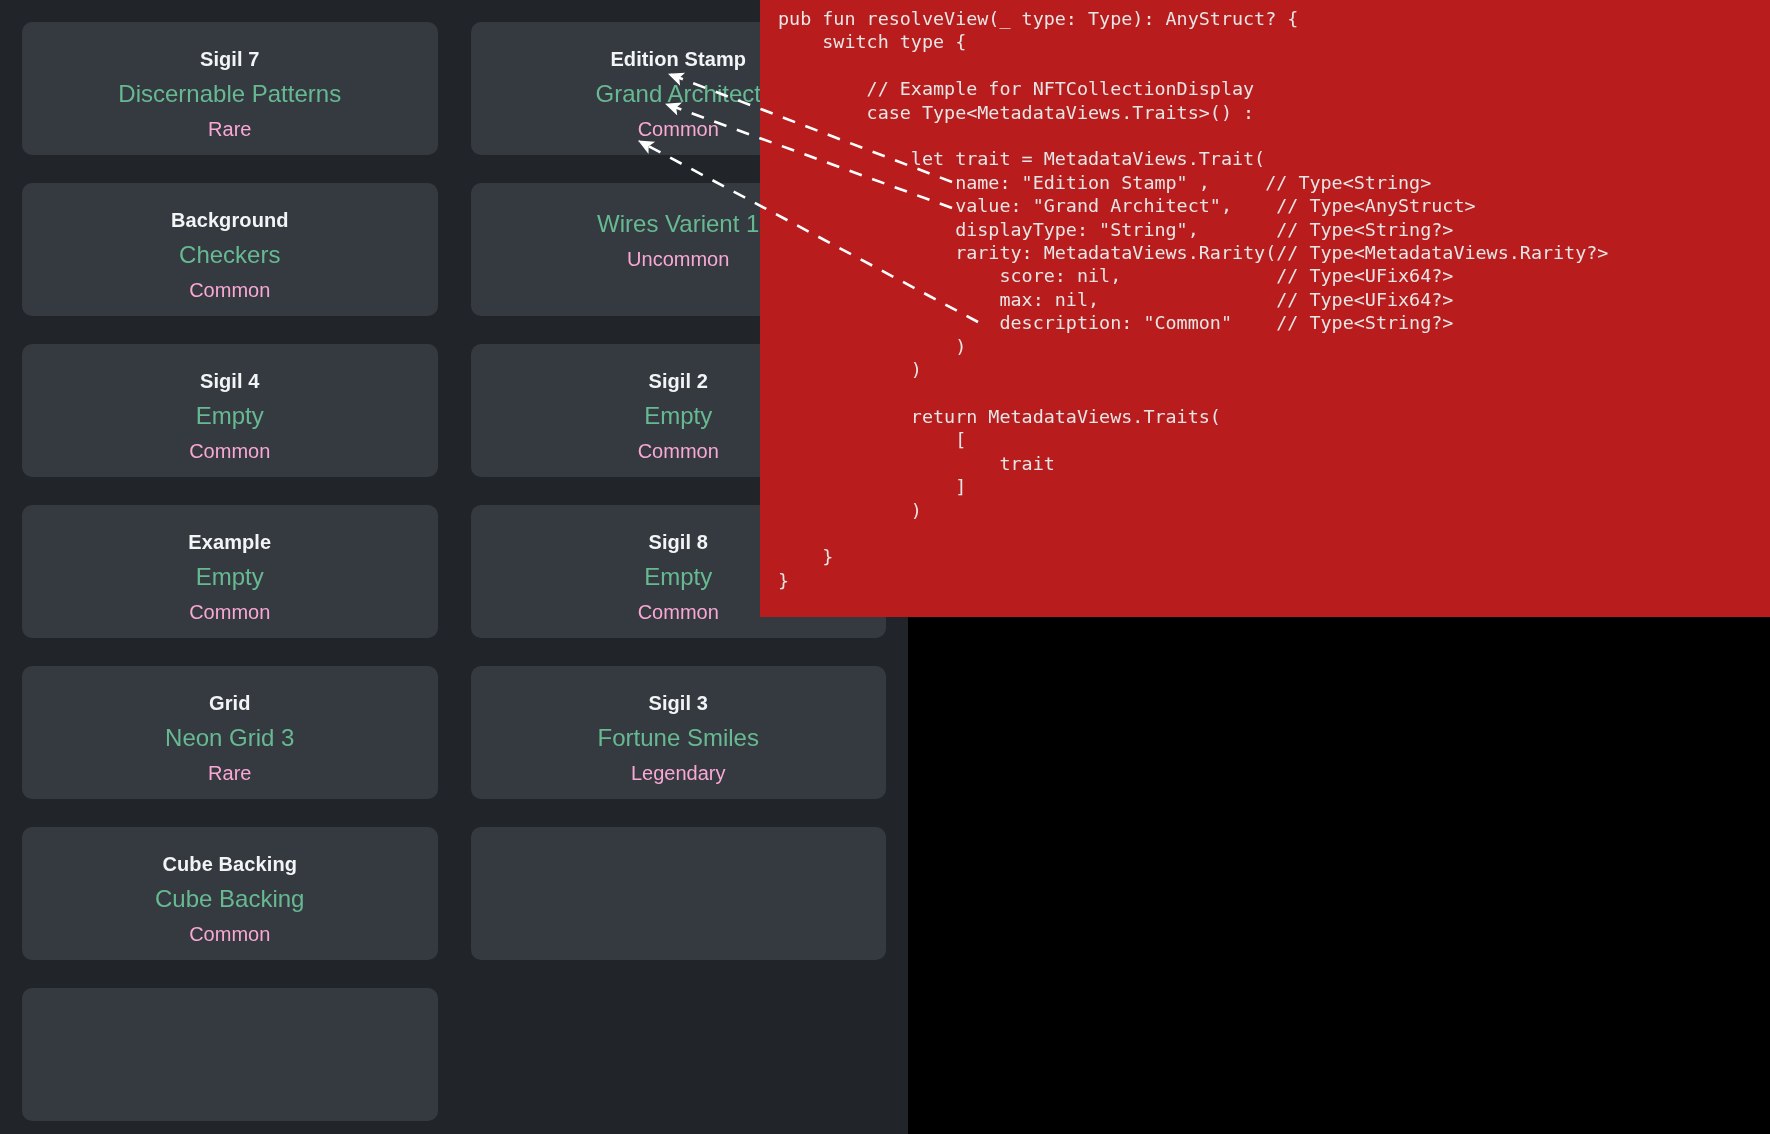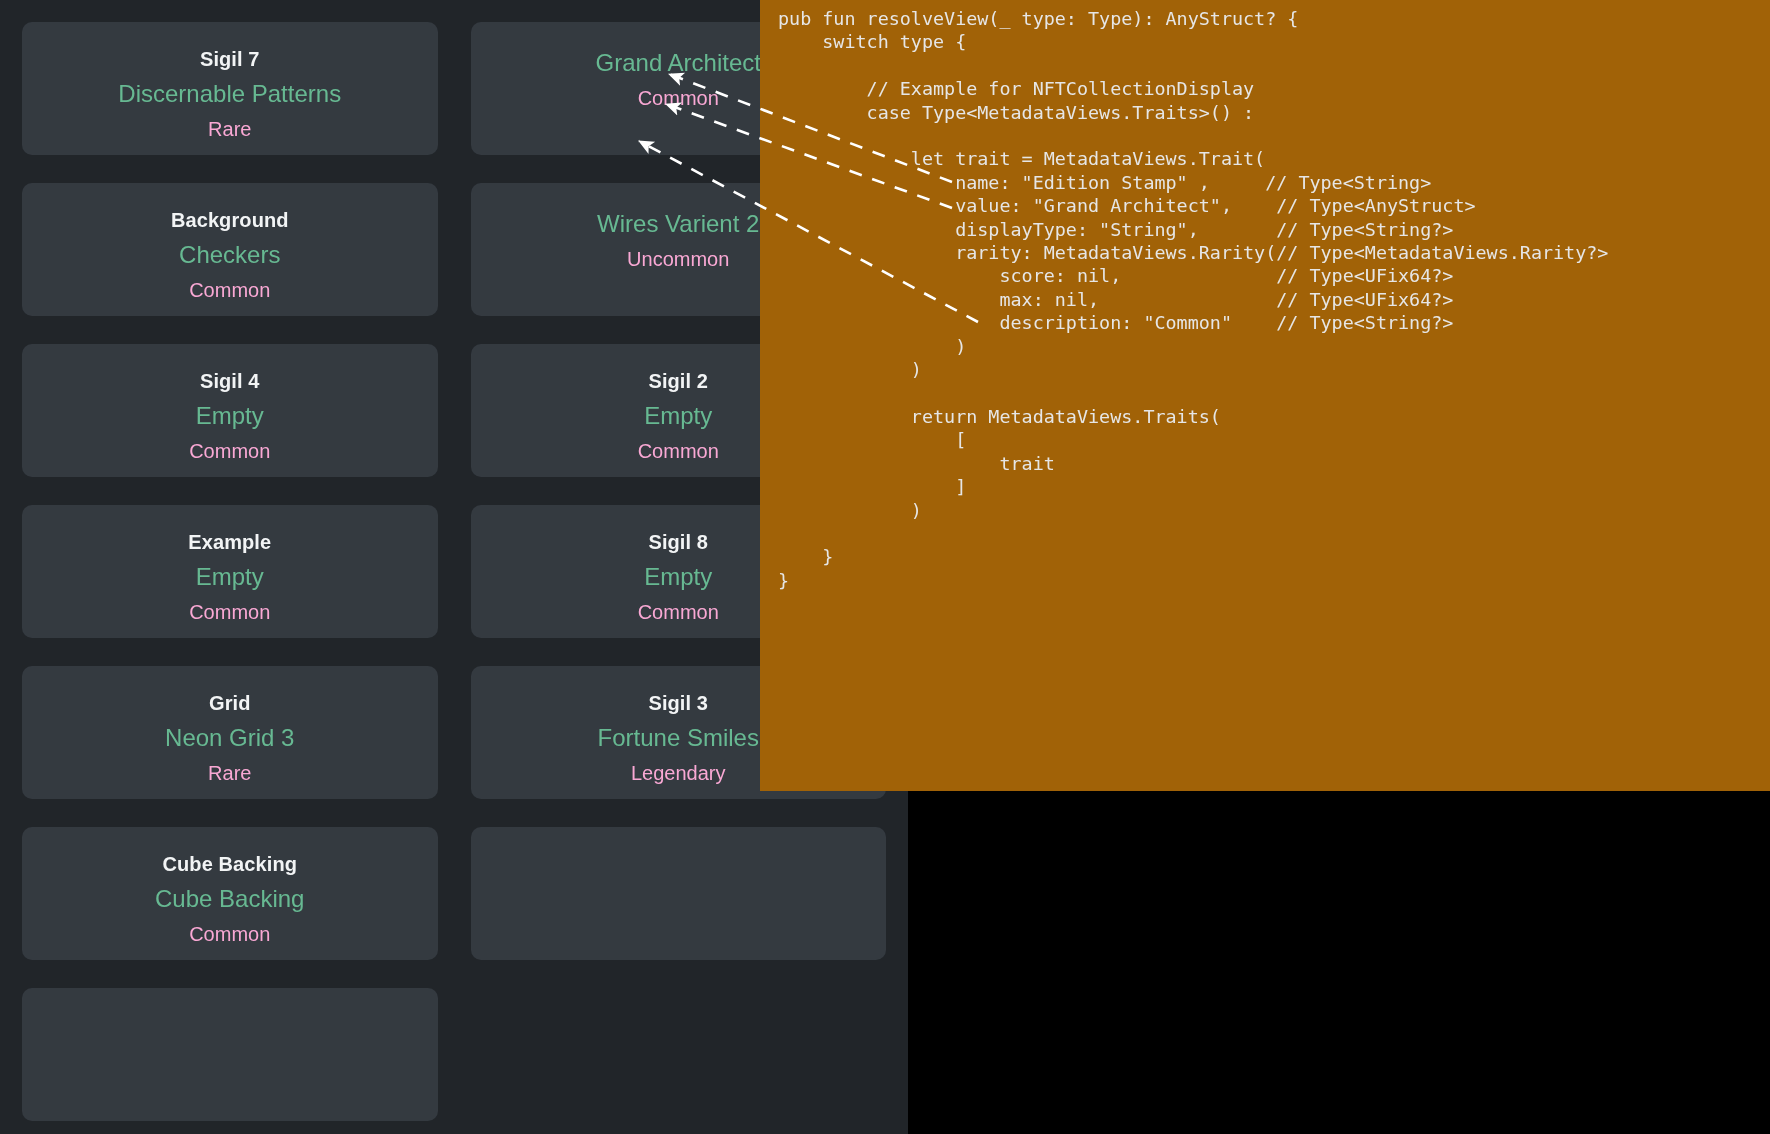--- a/index.html
+++ b/index.html
@@ -62,22 +62,22 @@
     font-weight: 400;
     color: #f9a8d4;
     line-height: 1.6;
   }
 
   
   #code-panel {
     position: absolute;
     left: 760px; top: 0;
     width: 1010px;
-    height: 791px;
-    background: #a16207;
+    height: 617px;
+    background: #b91c1c;
     overflow: hidden;
   }
   #code-block {
     position: absolute;
     left: 18px; top: 7px;
     white-space: pre;
     font-family: "DejaVu Sans Mono", "Liberation Mono", monospace;
     font-size: 18.4px;
     line-height: 23.4px;
     color: #e6e6e6;
@@ -98,30 +98,31 @@
 <div id="root">
 
   <div id="traits-panel">
     <div id="traits-grid">
         <div class="trait-card">
           <div class="trait-name">Sigil 7</div>
           <div class="trait-value">Discernable Patterns</div>
           <div class="trait-rarity">Rare</div>
         </div>
         <div class="trait-card">
+          <div class="trait-name">Edition Stamp</div>
           <div class="trait-value">Grand Architect</div>
           <div class="trait-rarity">Common</div>
         </div>
         <div class="trait-card">
           <div class="trait-name">Background</div>
           <div class="trait-value">Checkers</div>
           <div class="trait-rarity">Common</div>
         </div>
         <div class="trait-card">
-          <div class="trait-value">Wires Varient 2</div>
+          <div class="trait-value">Wires Varient 1</div>
           <div class="trait-rarity">Uncommon</div>
         </div>
         <div class="trait-card">
           <div class="trait-name">Sigil 4</div>
           <div class="trait-value">Empty</div>
           <div class="trait-rarity">Common</div>
         </div>
         <div class="trait-card">
           <div class="trait-name">Sigil 2</div>
           <div class="trait-value">Empty</div>

